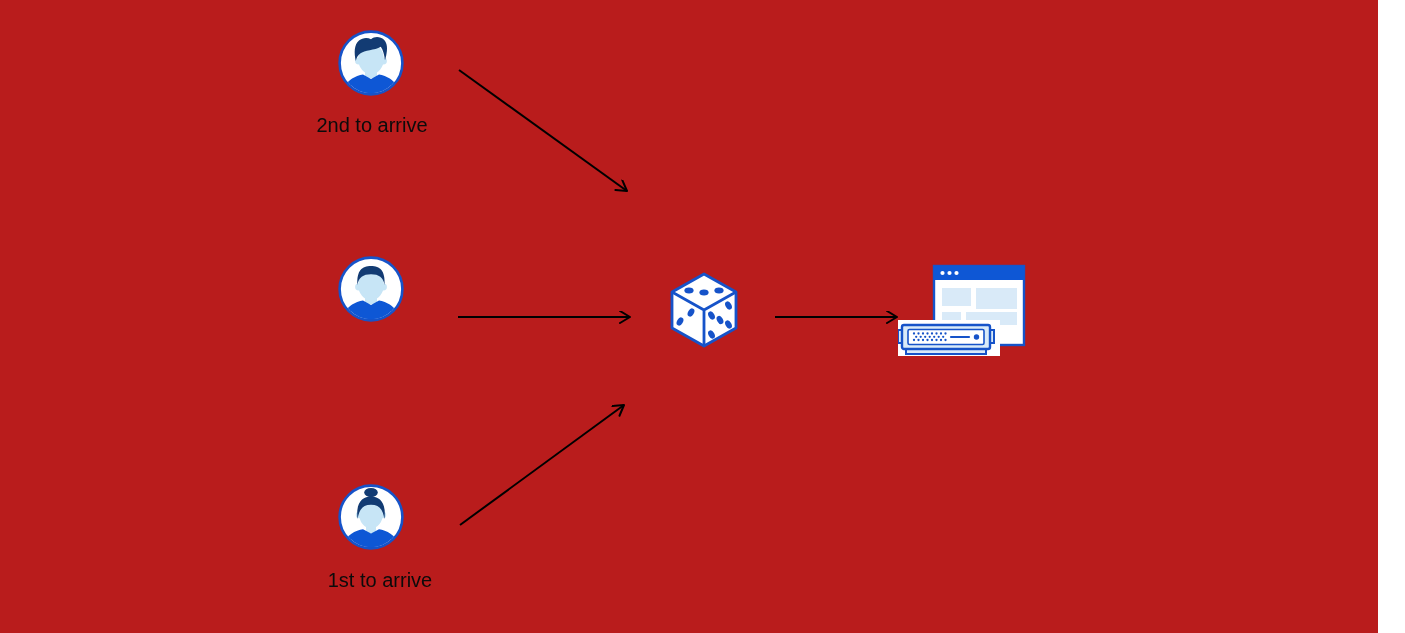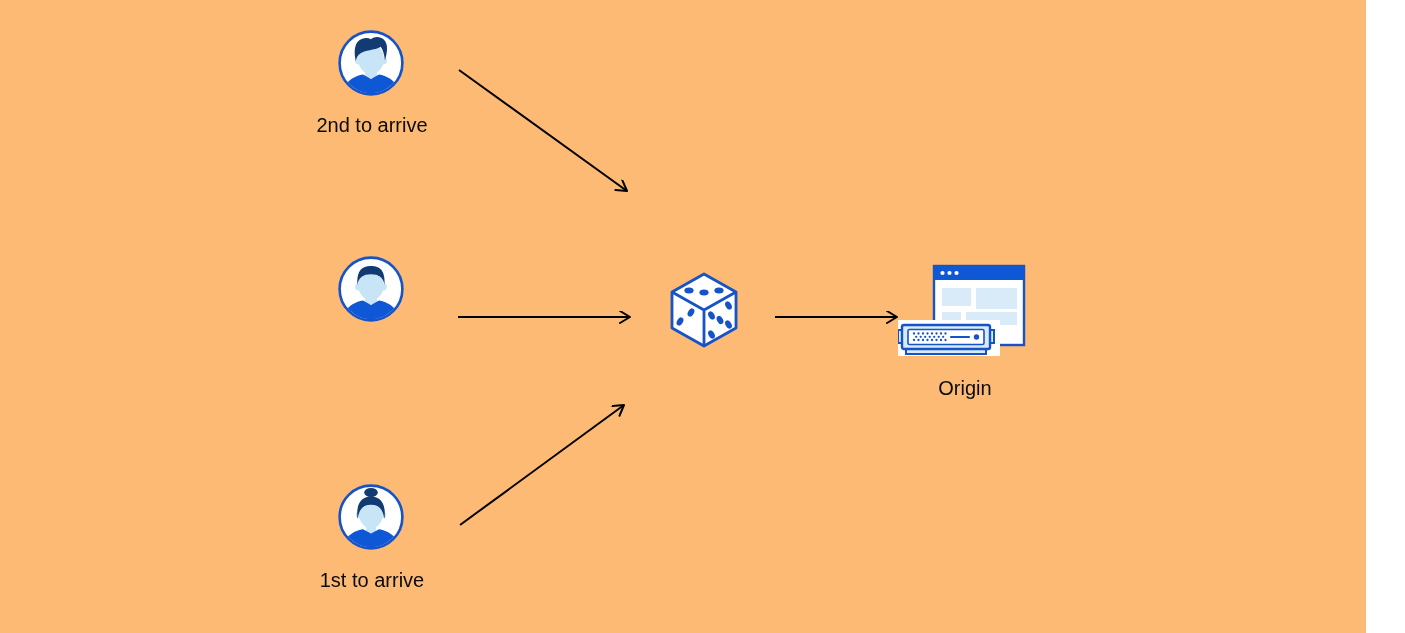--- a/index.html
+++ b/index.html
@@ -1,22 +1,23 @@
 <!DOCTYPE html>
 <html><head>
 <meta charset="utf-8">
 <style>
   html, body { margin: 0; padding: 0; background: #ffffff; }
   .canvas {
     position: relative;
     width: 1366px;
     height: 633px;
-    background: #fdba74;
+    background: #b91c1c;
     font-family: "Liberation Sans", sans-serif;
     overflow: hidden;
+    padding-left: 12px;
   }
   .node-label {
     position: absolute;
     width: 220px;
     text-align: center;
     font-size: 20px;
     line-height: 24px;
     color: #0b0b0b;
     white-space: nowrap;
   }
@@ -94,21 +95,21 @@
       <circle cx="21" cy="31" r="3.2" fill="#C7E5F6"></circle>
       <circle cx="45" cy="31" r="3.2" fill="#C7E5F6"></circle>
       <rect x="28" y="36" width="10" height="13" fill="#C7E5F6"></rect>
       <ellipse cx="33" cy="29.5" rx="12" ry="15" fill="#C7E5F6"></ellipse>
       <ellipse cx="33" cy="8.6" rx="6.8" ry="4.6" fill="#123B73"></ellipse>
       <path d="M19.6,35 C17.4,18.5 24.5,12.6 33,12.6 C41.5,12.6 48.6,18.5 46.4,35
                C44.8,25.5 41.5,20.8 33,20.8 C24.5,20.8 21.2,25.5 19.6,35 Z" fill="#123B73"></path>
       <path d="M3,67 C6,51 17.5,46.2 25,45.2 L33,49.4 L41,45.2 C48.5,46.2 60,51 63,67 Z" fill="#0E57D5"></path>
     </g>
   </svg>
-  <div class="node-label" style="left:262px;top:568px">1st to arrive</div>
+  <div class="node-label" style="left:270px;top:568px">1st to arrive</div>
 
   <svg class="icon" style="left:666px;top:270px" width="76" height="80" viewBox="0 0 76 80">
     <path d="M38,4 L70,22 L70,58 L38,76 L6,58 L6,22 Z" fill="#ffffff" stroke="#1653C9" stroke-width="2.8" stroke-linejoin="round"></path>
     <path d="M6,22 L38,40 L70,22 M38,40 L38,76" fill="none" stroke="#1653C9" stroke-width="2.8" stroke-linejoin="round"></path>
     <g fill="#1653C9">
       <ellipse cx="23" cy="20.5" rx="4.6" ry="2.9"></ellipse>
       <ellipse cx="38" cy="22.5" rx="4.6" ry="2.9"></ellipse>
       <ellipse cx="53" cy="20.5" rx="4.6" ry="2.9"></ellipse>
       <ellipse cx="25" cy="42.5" rx="2.9" ry="4.4" transform="rotate(30 25 42.5)"></ellipse>
       <ellipse cx="14" cy="51.5" rx="2.9" ry="4.4" transform="rotate(30 14 51.5)"></ellipse>
@@ -161,15 +162,14 @@
       <circle cx="25" cy="78" r="1.15"></circle>
         <circle cx="29.5" cy="78" r="1.15"></circle>
       <circle cx="34" cy="78" r="1.15"></circle>
         <circle cx="38.5" cy="78" r="1.15"></circle>
       <circle cx="43" cy="78" r="1.15"></circle>
         <circle cx="47.5" cy="78" r="1.15"></circle>
     </g>
     <line x1="53" y1="75" x2="71" y2="75" stroke="#1653C9" stroke-width="2.2" stroke-linecap="round"></line>
     <circle cx="78.5" cy="75" r="2.7" fill="#1653C9"></circle>
   </svg>
-  <div class="node-label" style="left:855px;top:376px">Origin</div>
 
 </div>
 
 </body></html>

